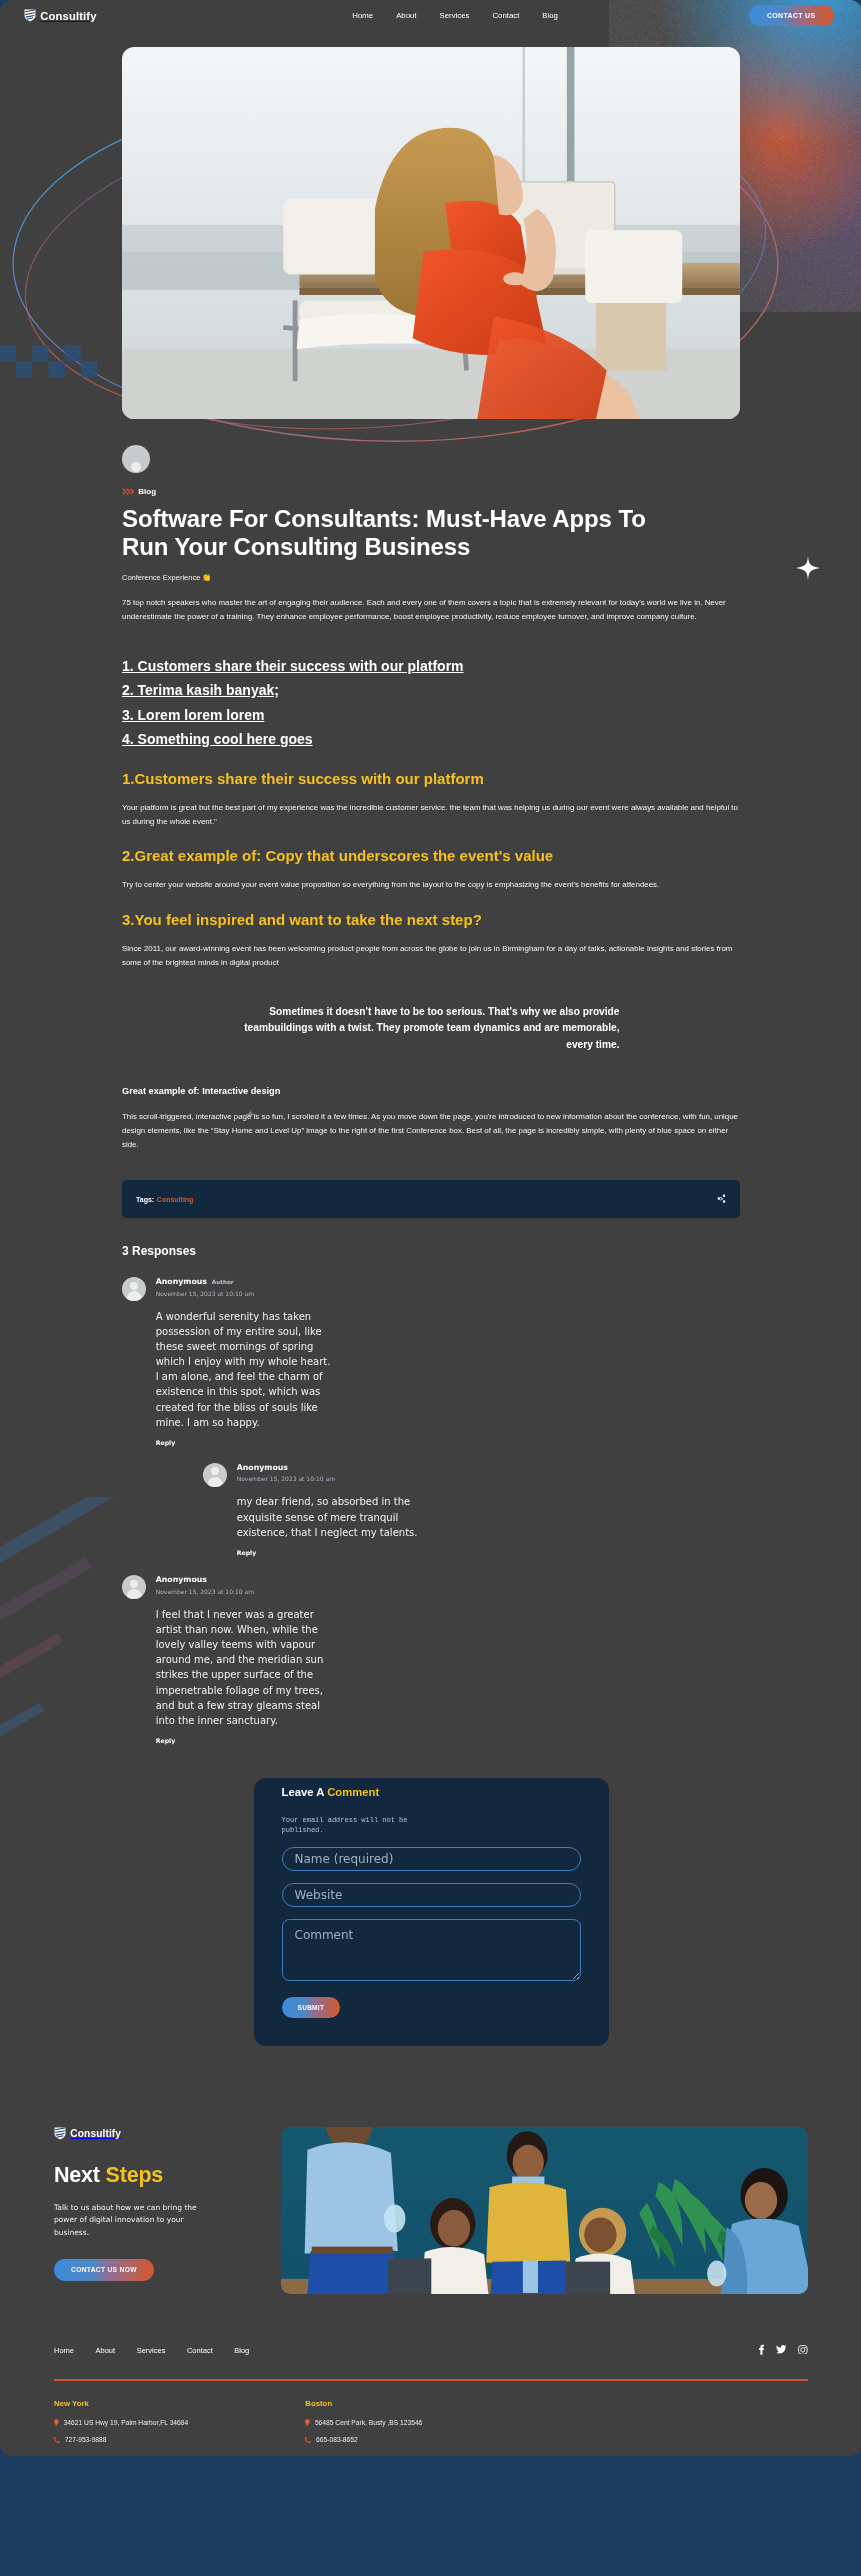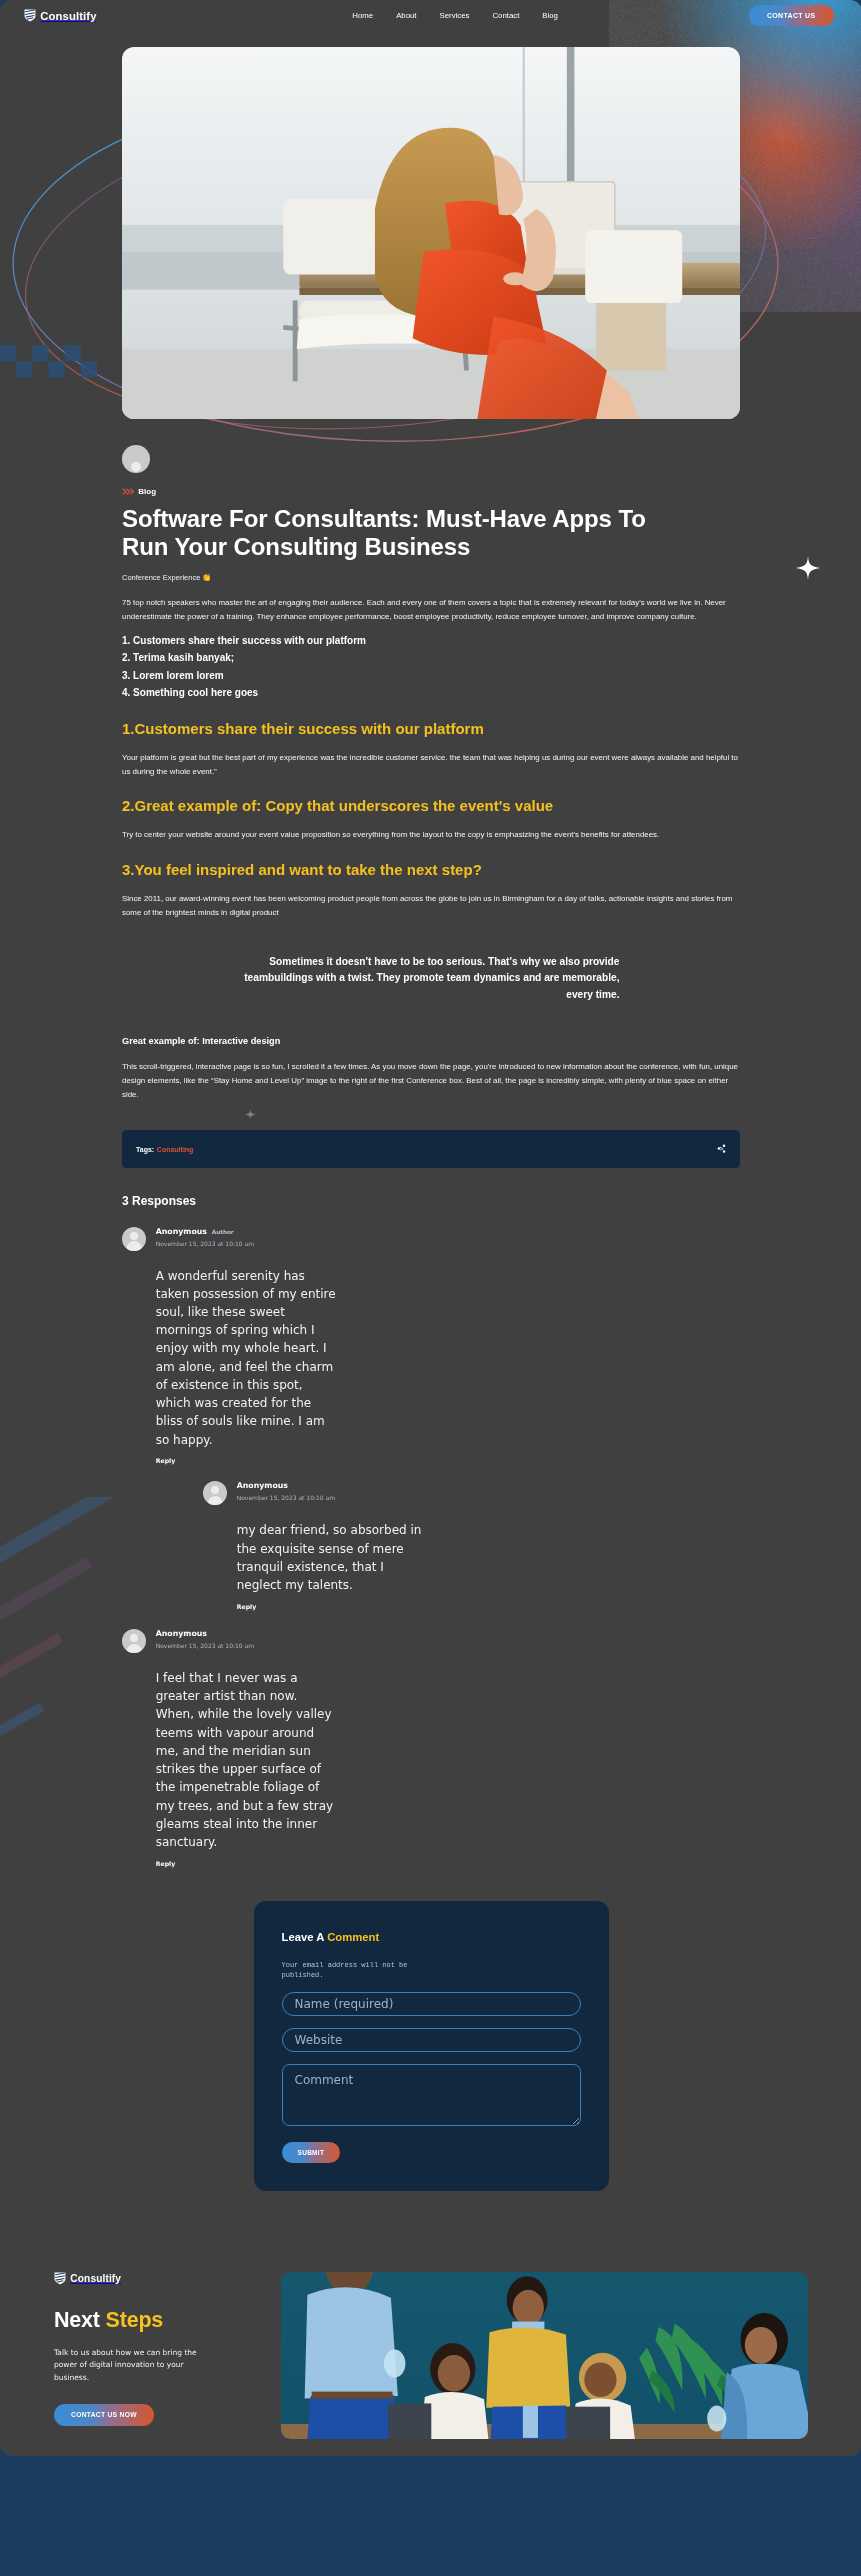--- a/index.html
+++ b/index.html
@@ -75,21 +75,21 @@
   .avatar-lg .head:after{ content:""; position:absolute; left:-3.8px; top:10.8px; width:17px; height:12px; border-radius:8.6px 8.6px 0 0; background:#eceded; }
   .cat-row { display: flex; align-items: center; gap: 4.3px; margin-top: 13.5px; }
   .cat-arrows { display: inline-block; }
   .cat-label { font-size: 8px; font-weight: 700; color: #fff; }
   h1.post-title {
     font-size: 24px; line-height: 1.15; font-weight: 700; margin-top: 9.7px;
     letter-spacing: -0.1px; max-width: 560px;
   }
   .subtitle { font-size: 7.5px; color: #eceff3; margin-top: 13px; font-weight: 400; }
   .body-p { font-size: 7.9px; line-height: 1.78; color: #f2f5f8; margin-top: 14px; font-weight: 400; }
-  .body-list { font-size: 10px; line-height: 1.75; font-weight: 700; margin-top: 7px; }
+  .body-list { font-size: 14px; line-height: 1.75; font-weight: 700; margin-top: 29px; text-decoration: underline; }
   h3.yellow-head { color: #f5c11e; font-size: 15px; font-weight: 700; margin-top: 18.3px; }
   blockquote.pull {
     margin: 34px auto 0; max-width: 377px; text-align: right;
     font-size: 10.2px; line-height: 1.62; font-weight: 700; color: #ffffff;
   }
   h3.plain-head { font-size: 9.2px; font-weight: 700; margin-top: 33px; }
 
   
   .tags-bar {
     margin-top: 28px; background: #11283f; border-radius: 4.3px;
@@ -107,28 +107,28 @@
     width: 24px; height: 24px; min-width: 24px; border-radius: 50%; background: #c9cacb;
     position: relative; overflow: hidden;
   }
   .avatar-sm:before { content:""; position:absolute; left:50%; transform:translateX(-50%); top:4.8px; width:8px; height:8px; border-radius:50%; background:#eceded; }
   .avatar-sm:after { content:""; position:absolute; left:50%; transform:translateX(-50%); top:14.5px; width:14.5px; height:10.2px; border-radius:7.5px 7.5px 0 0; background:#eceded; }
   .cm-body { flex: 1; }
   .cm-name-row { display: flex; align-items: baseline; gap: 4.8px; }
   .cm-name { font-size: 7.8px; font-weight: 700; color: #fff; font-family:"DejaVu Sans", sans-serif; }
   .cm-badge { font-size: 5.7px; font-weight: 700; color: #b9c4cf; font-family:"DejaVu Sans", sans-serif;}
   .cm-date { font-size: 6px; color: #a9b6c4; margin-top: 3.8px; font-family:"DejaVu Sans", sans-serif; }
-  .cm-text { font-size: 12px; line-height: 1.52; color: #eef2f6; margin-top: 20px; max-width: 180px; font-family:"DejaVu Sans", sans-serif; }
+  .cm-text { font-size: 10px; line-height: 1.52; color: #eef2f6; margin-top: 12px; max-width: 180px; font-family:"DejaVu Sans", sans-serif; }
   .cm-text.wide { max-width: 194px; }
   .cm-reply { font-size: 6.2px; font-weight: 700; color: #fff; margin-top: 8.6px; text-decoration: none; display:inline-block; font-family:"DejaVu Sans", sans-serif;}
 
   
   .form-card {
     width: 355px; margin: 33px auto 0; background: #11283f;
-    border-radius: 12px; padding: 30px 28px 28px;
+    border-radius: 12px; padding: 8px 28px 28px;
   }
   .form-card h3 { font-size: 11.3px; font-weight: 700; }
   .form-card h3 .hl { color: #f5c11e; }
   .form-note { font-size: 7px; color: #b9c4cf; margin-top: 17px; line-height: 1.45; max-width: 140px; font-family:Liberation Mono, monospace;}
   .fld {
     width: 100%; margin-top: 12px; background: transparent;
     border: 0.5px solid #3f7fbf; border-radius: 538px; height: 24px;
     padding: 0 12px; color: #fff; font-size: 12px; outline: none;
     font-family:"DejaVu Sans", sans-serif;
   }

